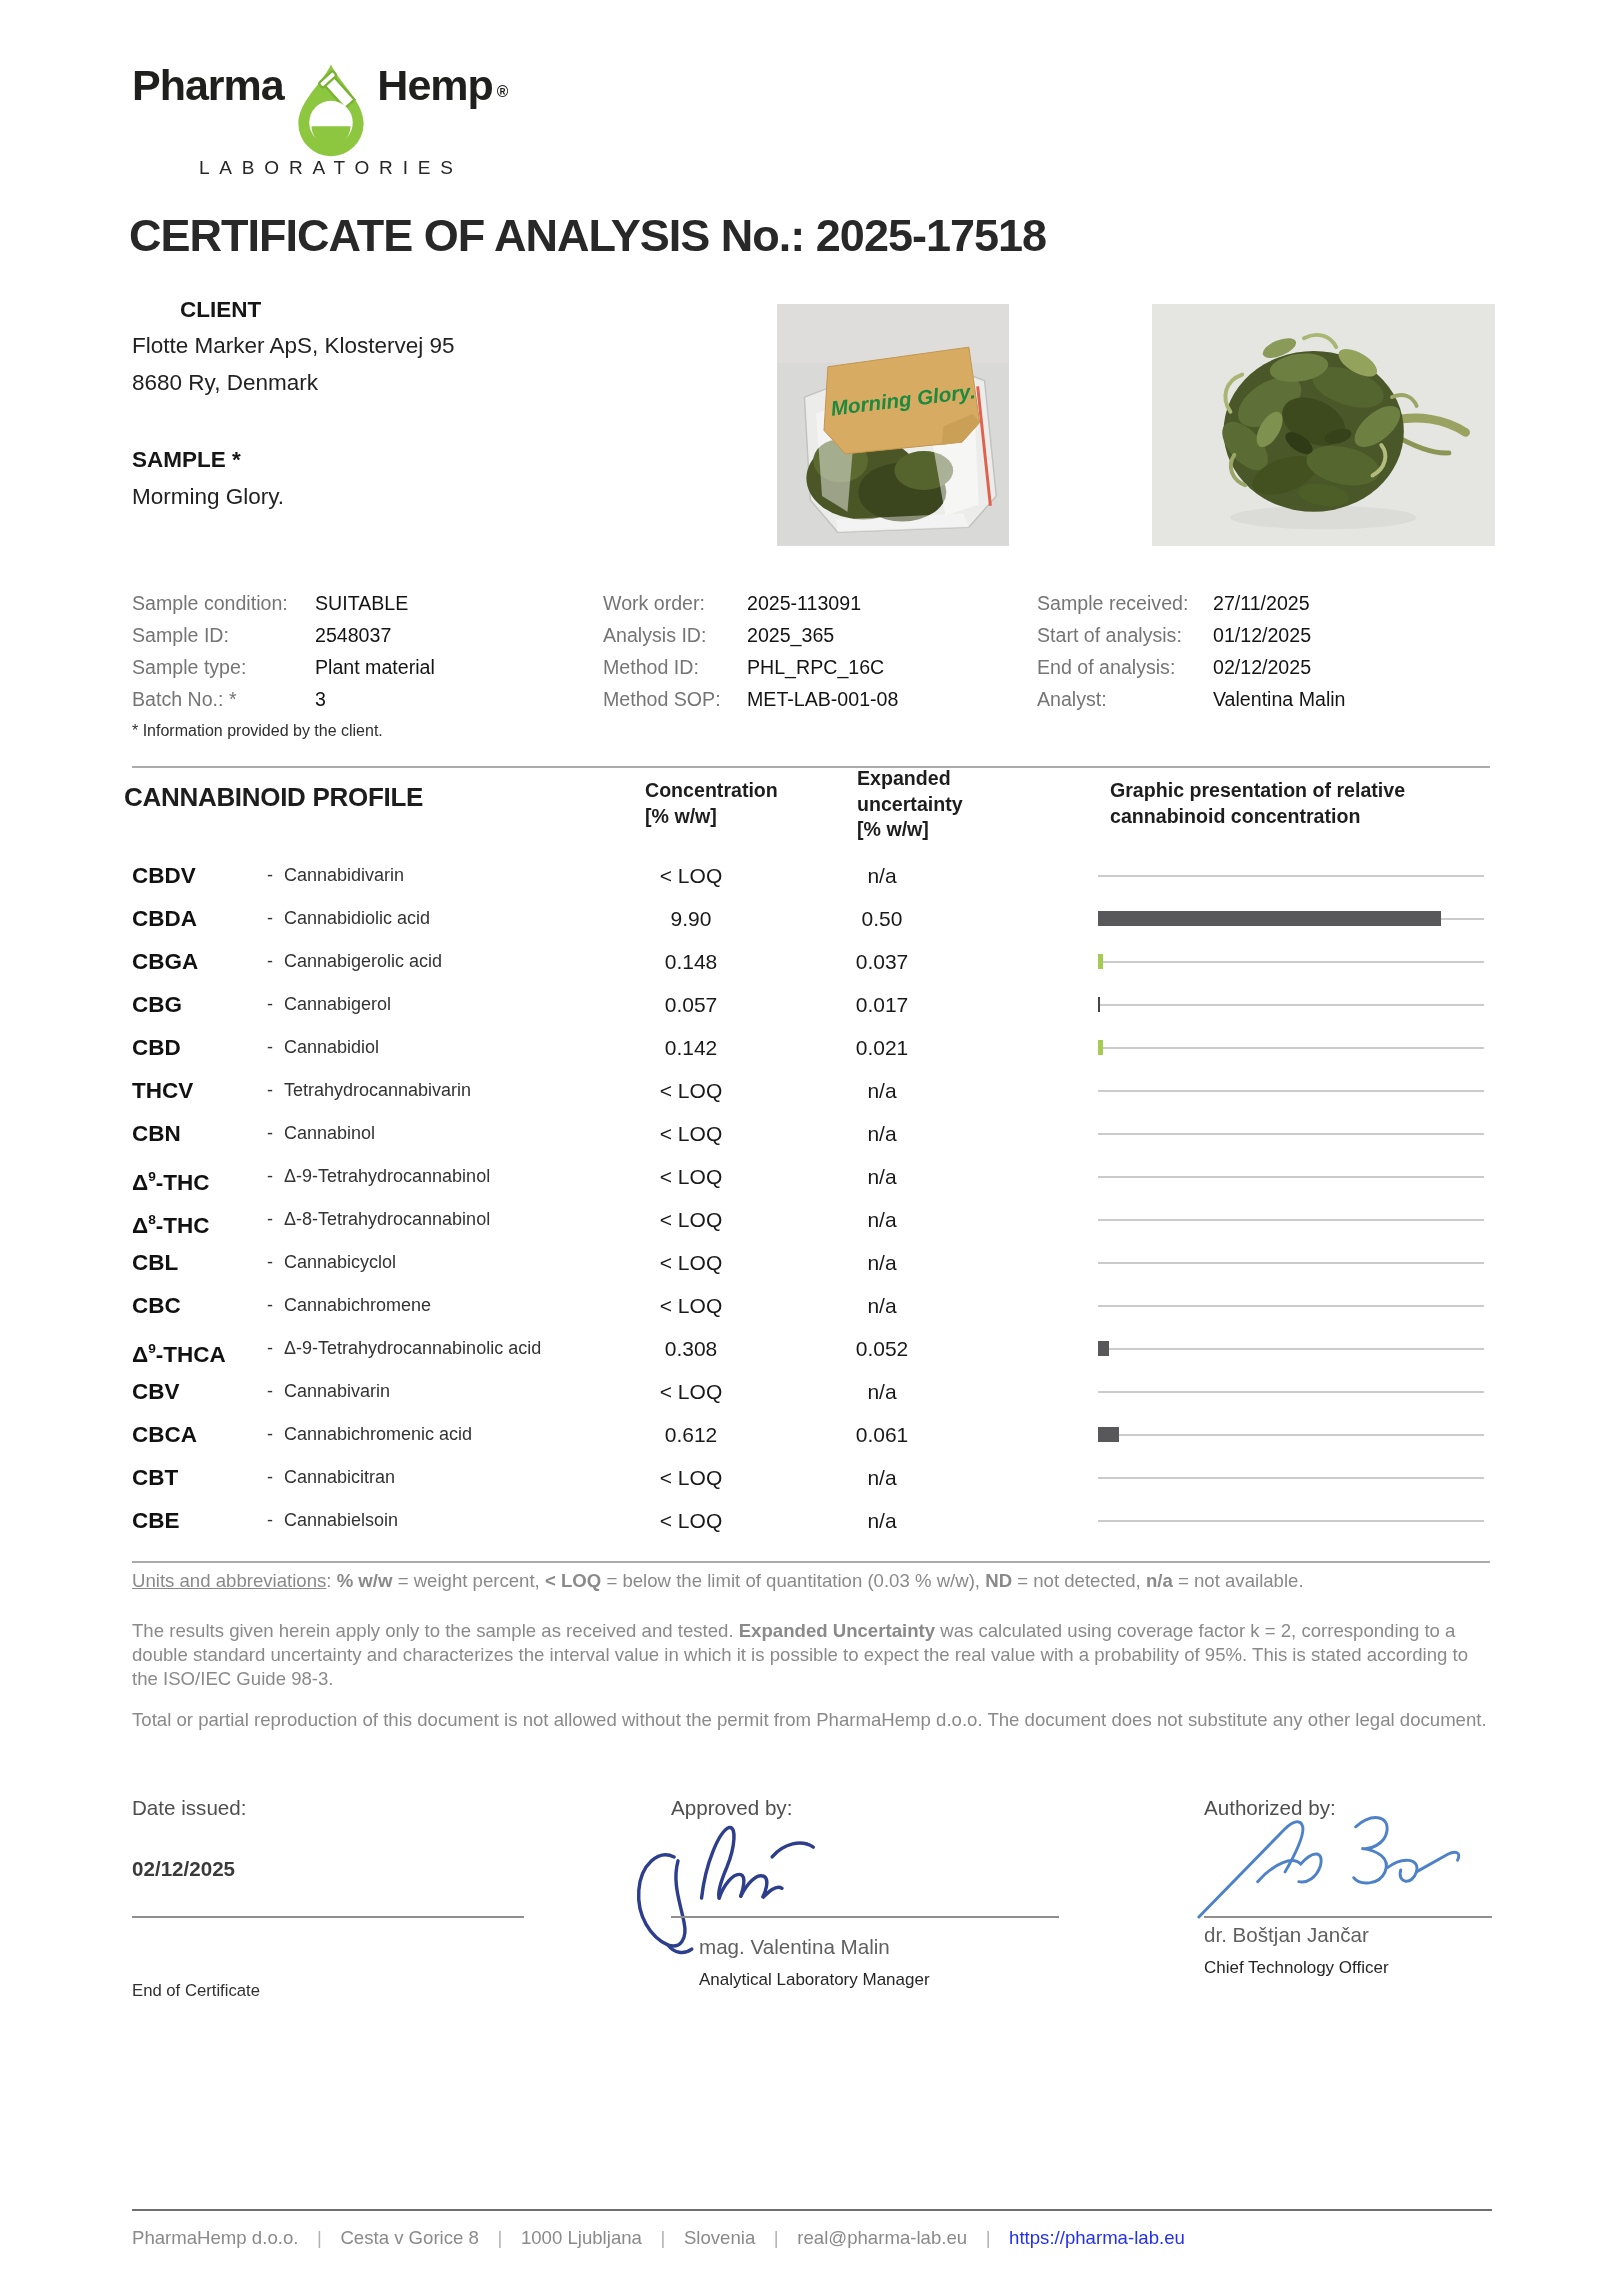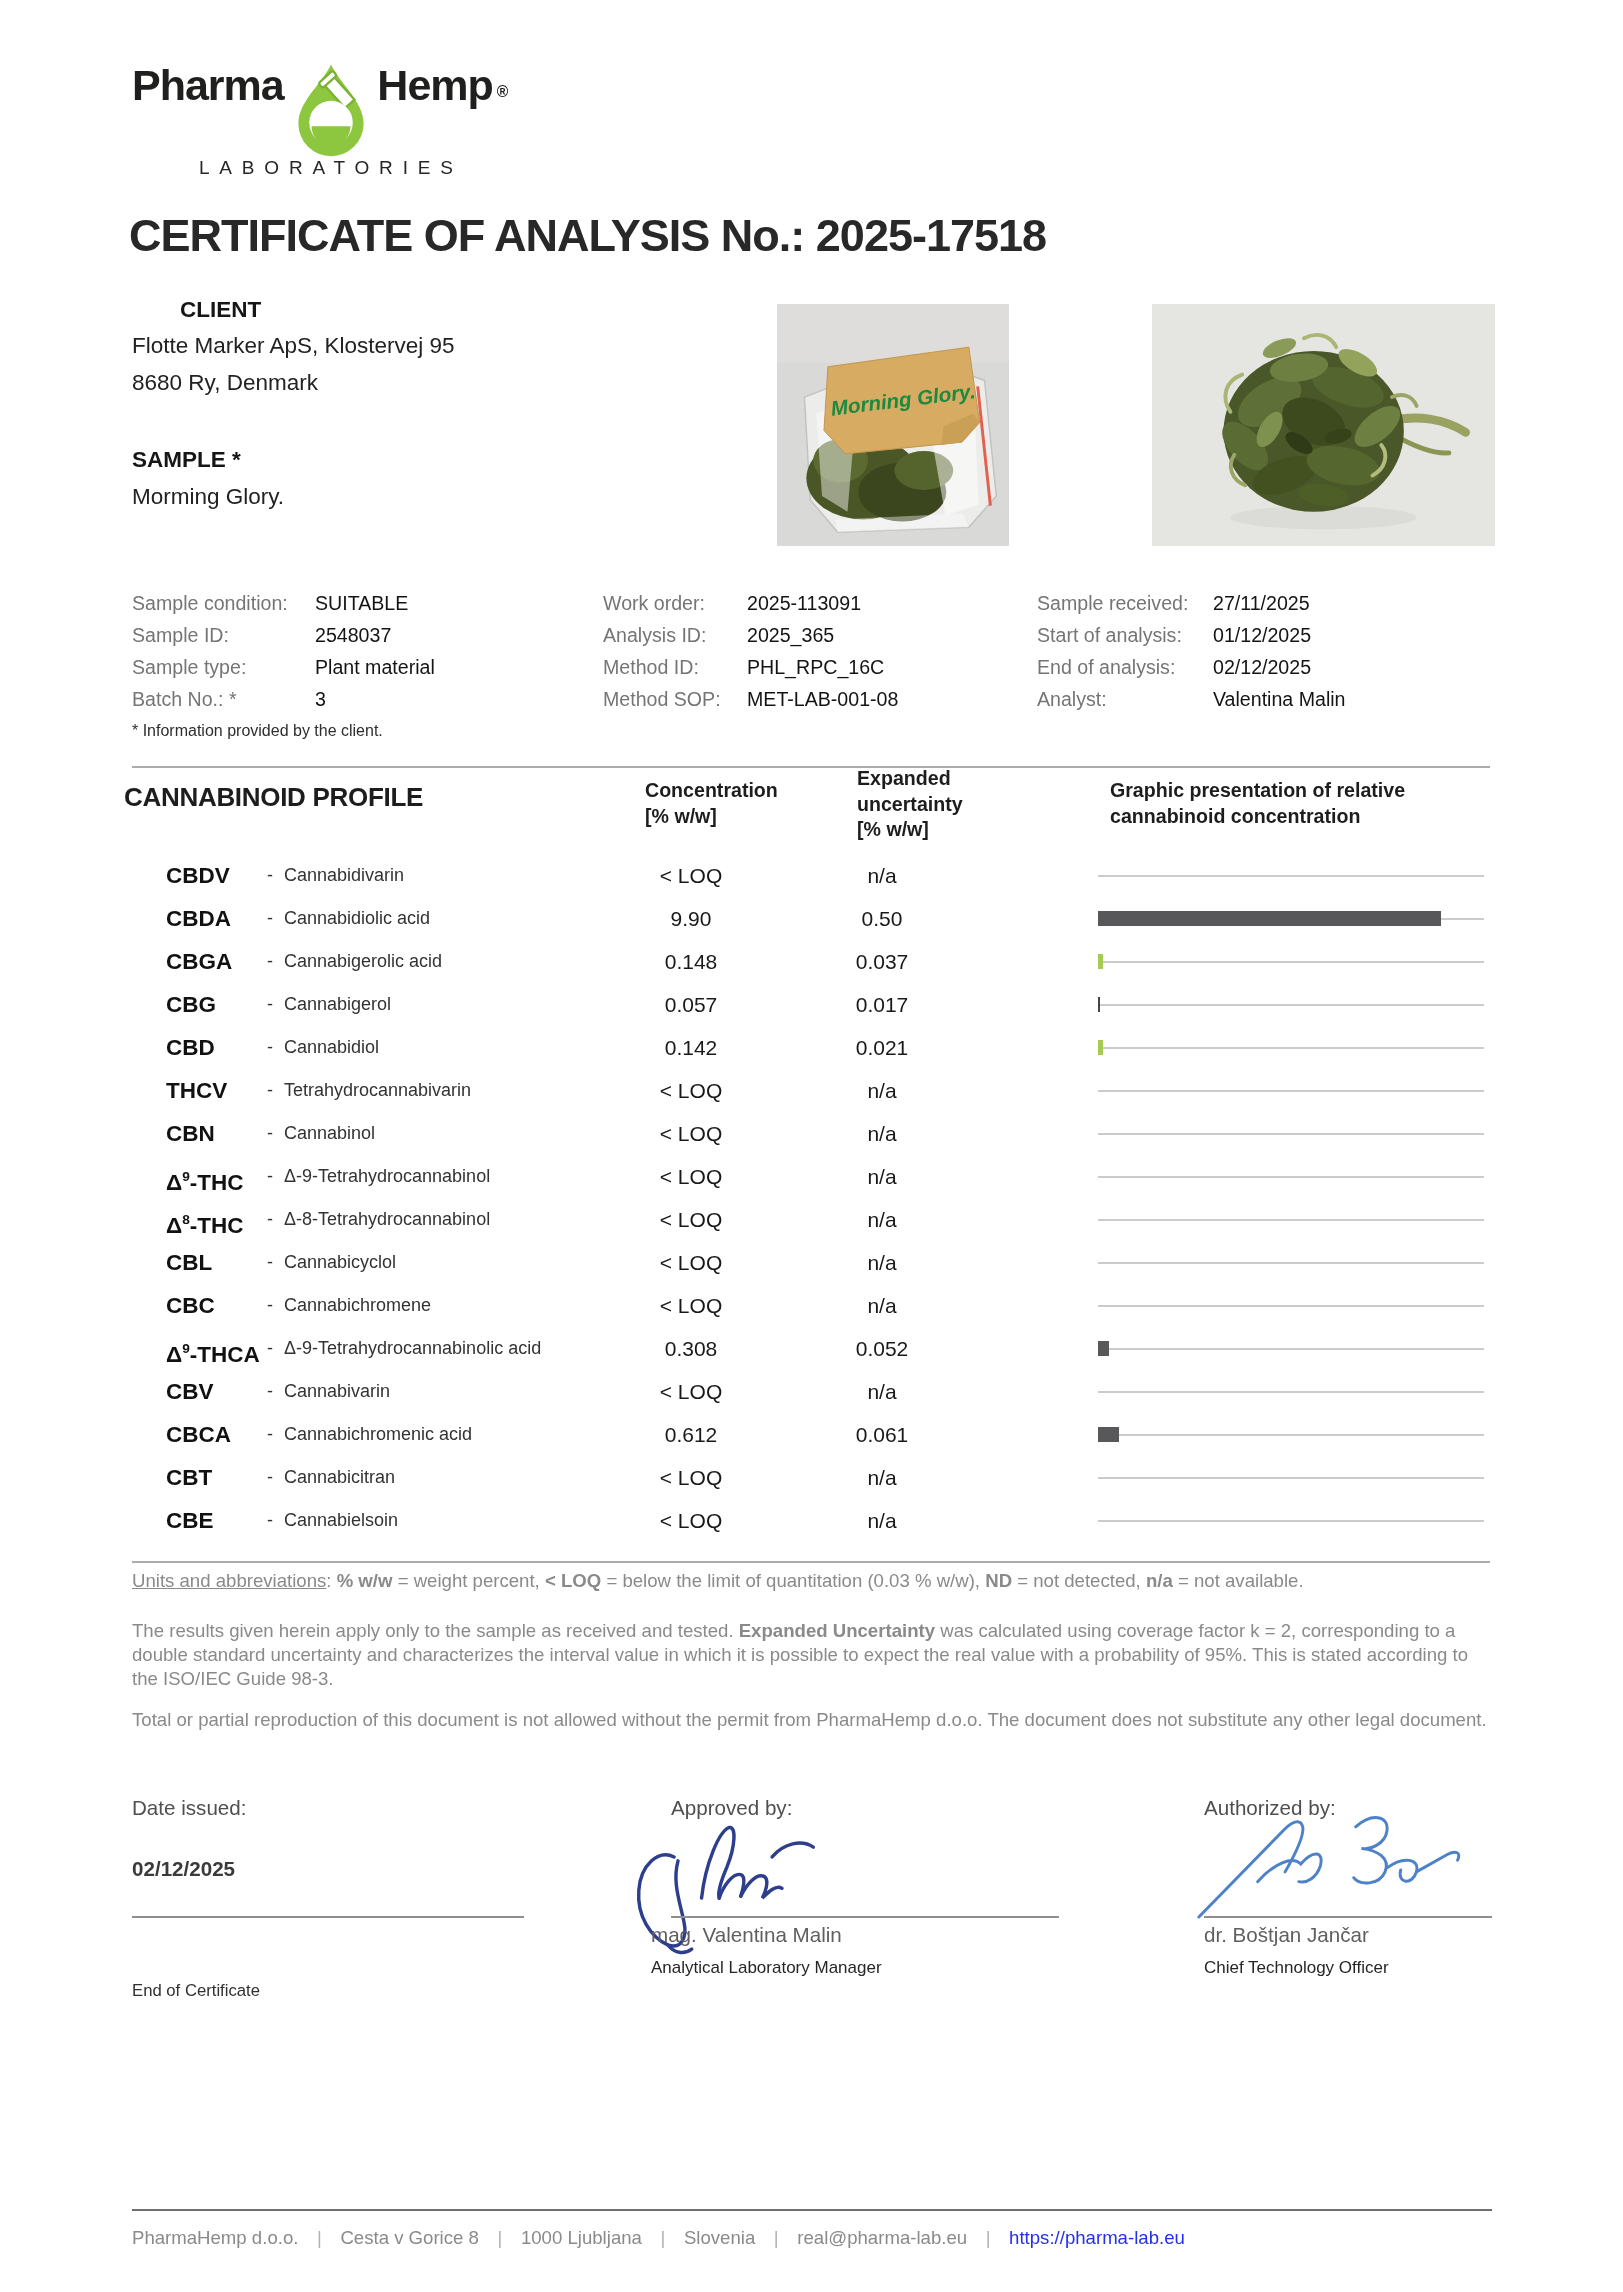--- a/index.html
+++ b/index.html
@@ -53,21 +53,21 @@
   
   .th{position:absolute;font-size:19.6px;font-weight:bold;color:#1d1d1d;line-height:25.5px;}
   .th-heading{left:124px;top:785px;font-size:26px;letter-spacing:-0.3px;}
   .th-conc{left:645px;top:778px;}
   .th-unc{left:857px;top:766px;}
   .th-graph{left:1110px;top:778px;}
 
   
   .rows{position:absolute;left:132px;top:854px;width:1358px;}
   .t-row{position:relative;height:43px;}
-  .t-row .abbr{position:absolute;left:0;top:0;line-height:43px;font-weight:bold;font-size:22.5px;color:#111;margin-left:34px;}
+  .t-row .abbr{position:absolute;left:0;top:0;line-height:43px;font-weight:bold;font-size:22.5px;color:#111;}
   .t-row .abbr sup{font-size:13.7px;}
   .t-row .dash{position:absolute;left:135px;top:0;line-height:43px;font-size:18px;color:#333;}
   .t-row .cname{position:absolute;left:152px;top:0;line-height:43px;font-size:18px;color:#333;}
   .t-row .conc{position:absolute;left:466px;width:186px;top:0;text-align:center;line-height:43px;font-size:21px;color:#191919;}
   .t-row .unc{position:absolute;left:657px;width:186px;top:0;text-align:center;line-height:43px;font-size:21px;color:#191919;}
   .t-row .graph{position:absolute;left:966px;top:0;width:386px;height:43px;}
   .graph .track{position:absolute;left:0;right:0;top:20.6px;height:2.9px;background:#cbcbcb;}
   .graph .bar{position:absolute;left:0;top:13.7px;height:15.7px;}
 
   
@@ -81,21 +81,21 @@
   
   .s-label{position:absolute;top:1796px;font-size:20.6px;color:#4f4f4f;}
   .sl-1{left:132px;} .sl-2{left:671px;} .sl-3{left:1204px;}
   .s-date{position:absolute;left:132px;top:1857px;font-size:20.6px;font-weight:bold;color:#3a3a3a;}
   .sline{position:absolute;top:1916px;border-top:2px solid #8f8f8f;}
   .sline-1{left:132px;width:392px;}
   .sline-2{left:671px;width:388px;}
   .sline-3{left:1204px;width:288px;}
   .s-name{position:absolute;top:1923px;font-size:20.6px;color:#5f5f5f;}
   .s-role{position:absolute;top:1958px;font-size:17px;color:#262626;}
-  .sn-2{left:651px;} .sn-3{left:1204px;}
+  .sn-2{left:699px;margin-top:12px;} .sn-3{left:1204px;}
   .s-end{position:absolute;left:132px;top:1981px;font-size:16.7px;color:#303030;text-align:center;}
   .sig-svg{position:absolute;pointer-events:none;}
   .sig-1{left:629px;top:1800px;width:250px;height:157px;}
   .sig-2{left:1191px;top:1807px;width:294px;height:116px;}
 
   
   .frule{position:absolute;left:132px;top:2209px;width:1360px;border-top:2.9px solid #6f6f6f;}
   .footer-text{position:absolute;left:132px;top:2227px;font-size:18.6px;color:#8a8a8a;display:flex;gap:18.6px;align-items:center;white-space:nowrap;}
   .fsep{color:#b2b2b2;}
   .flink{color:#2430ee;text-decoration:none;cursor:pointer;}

